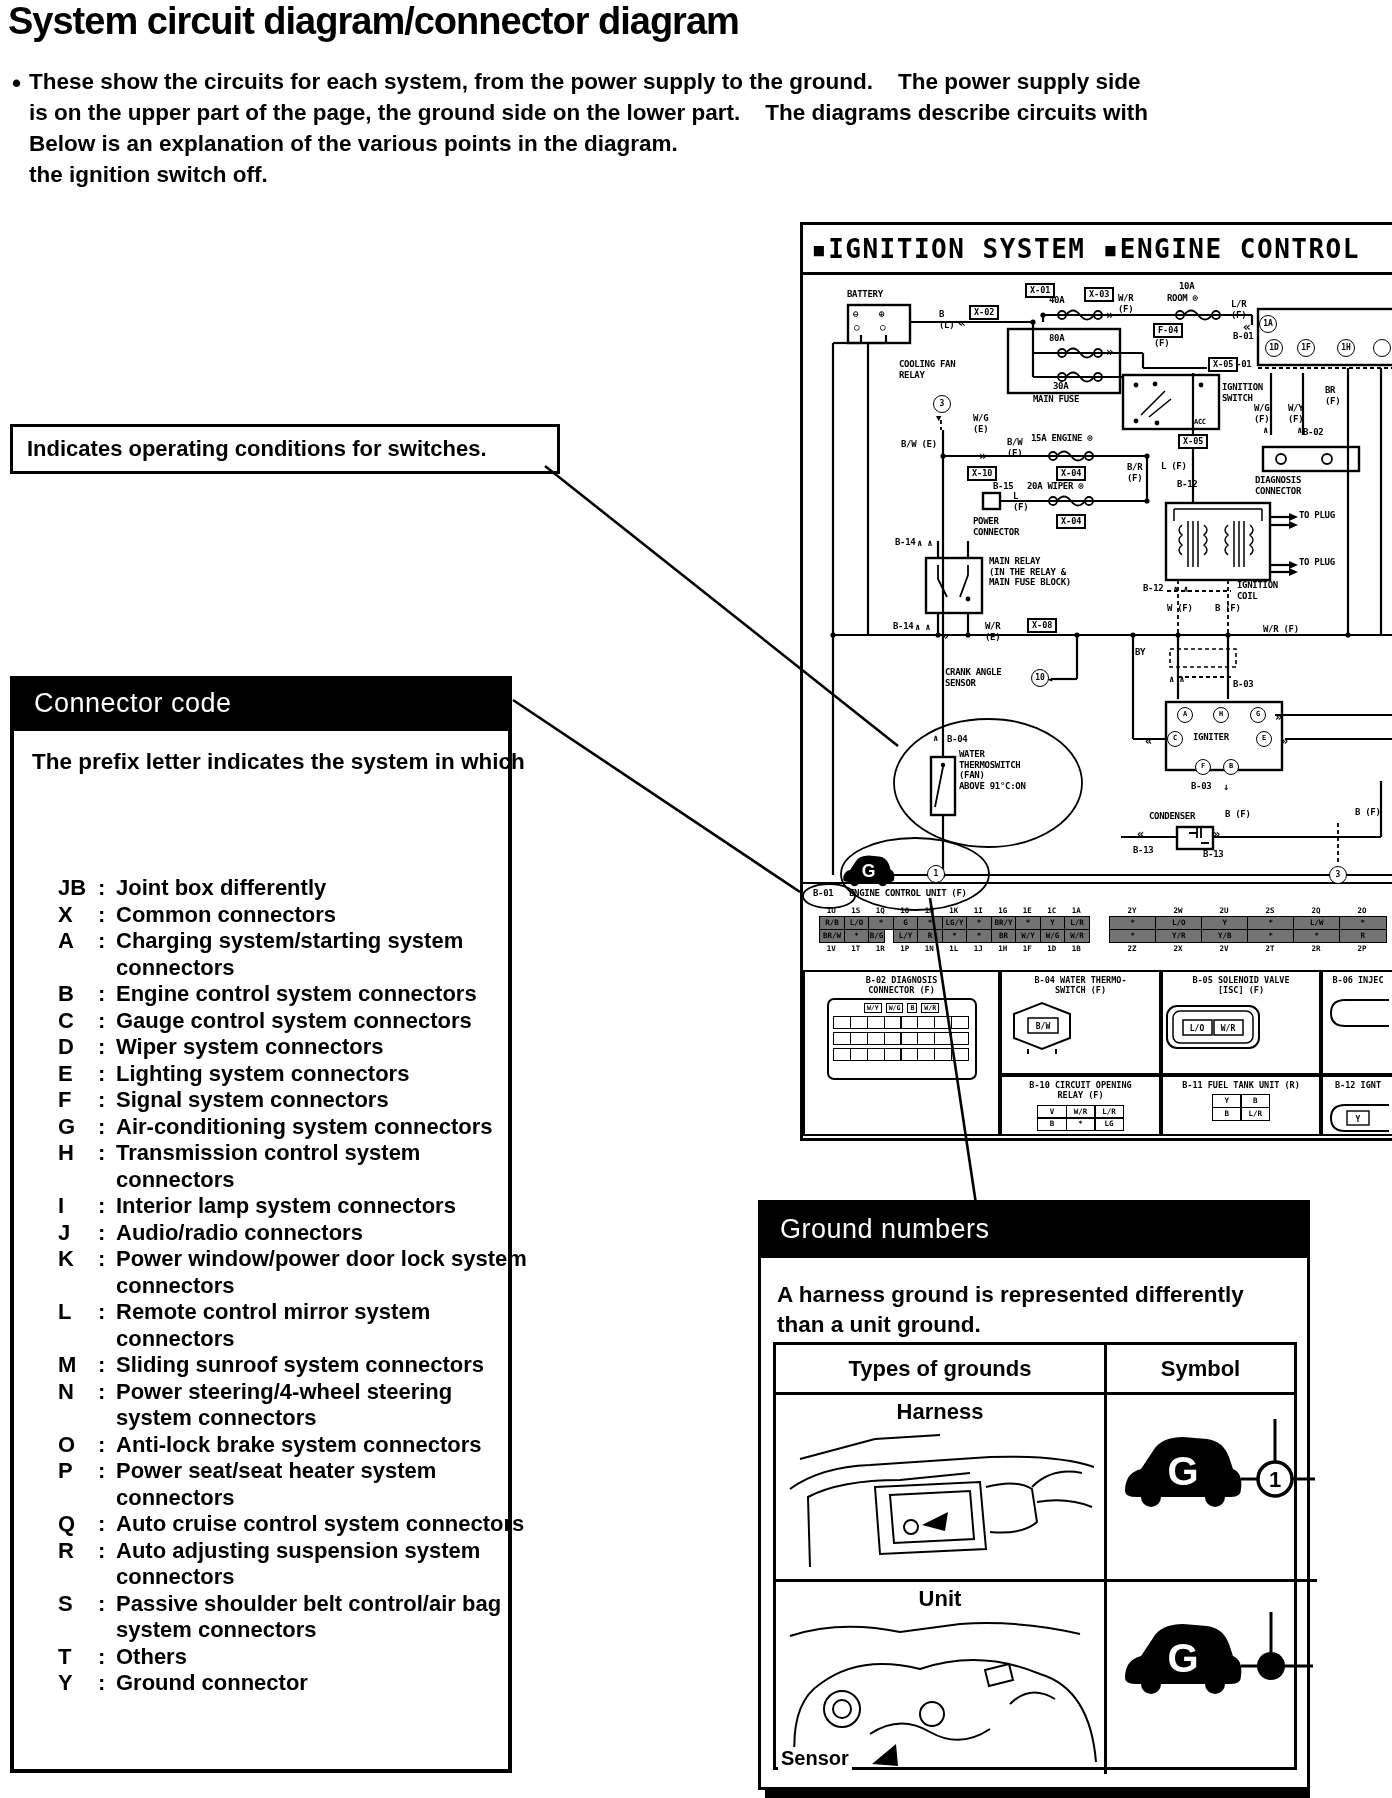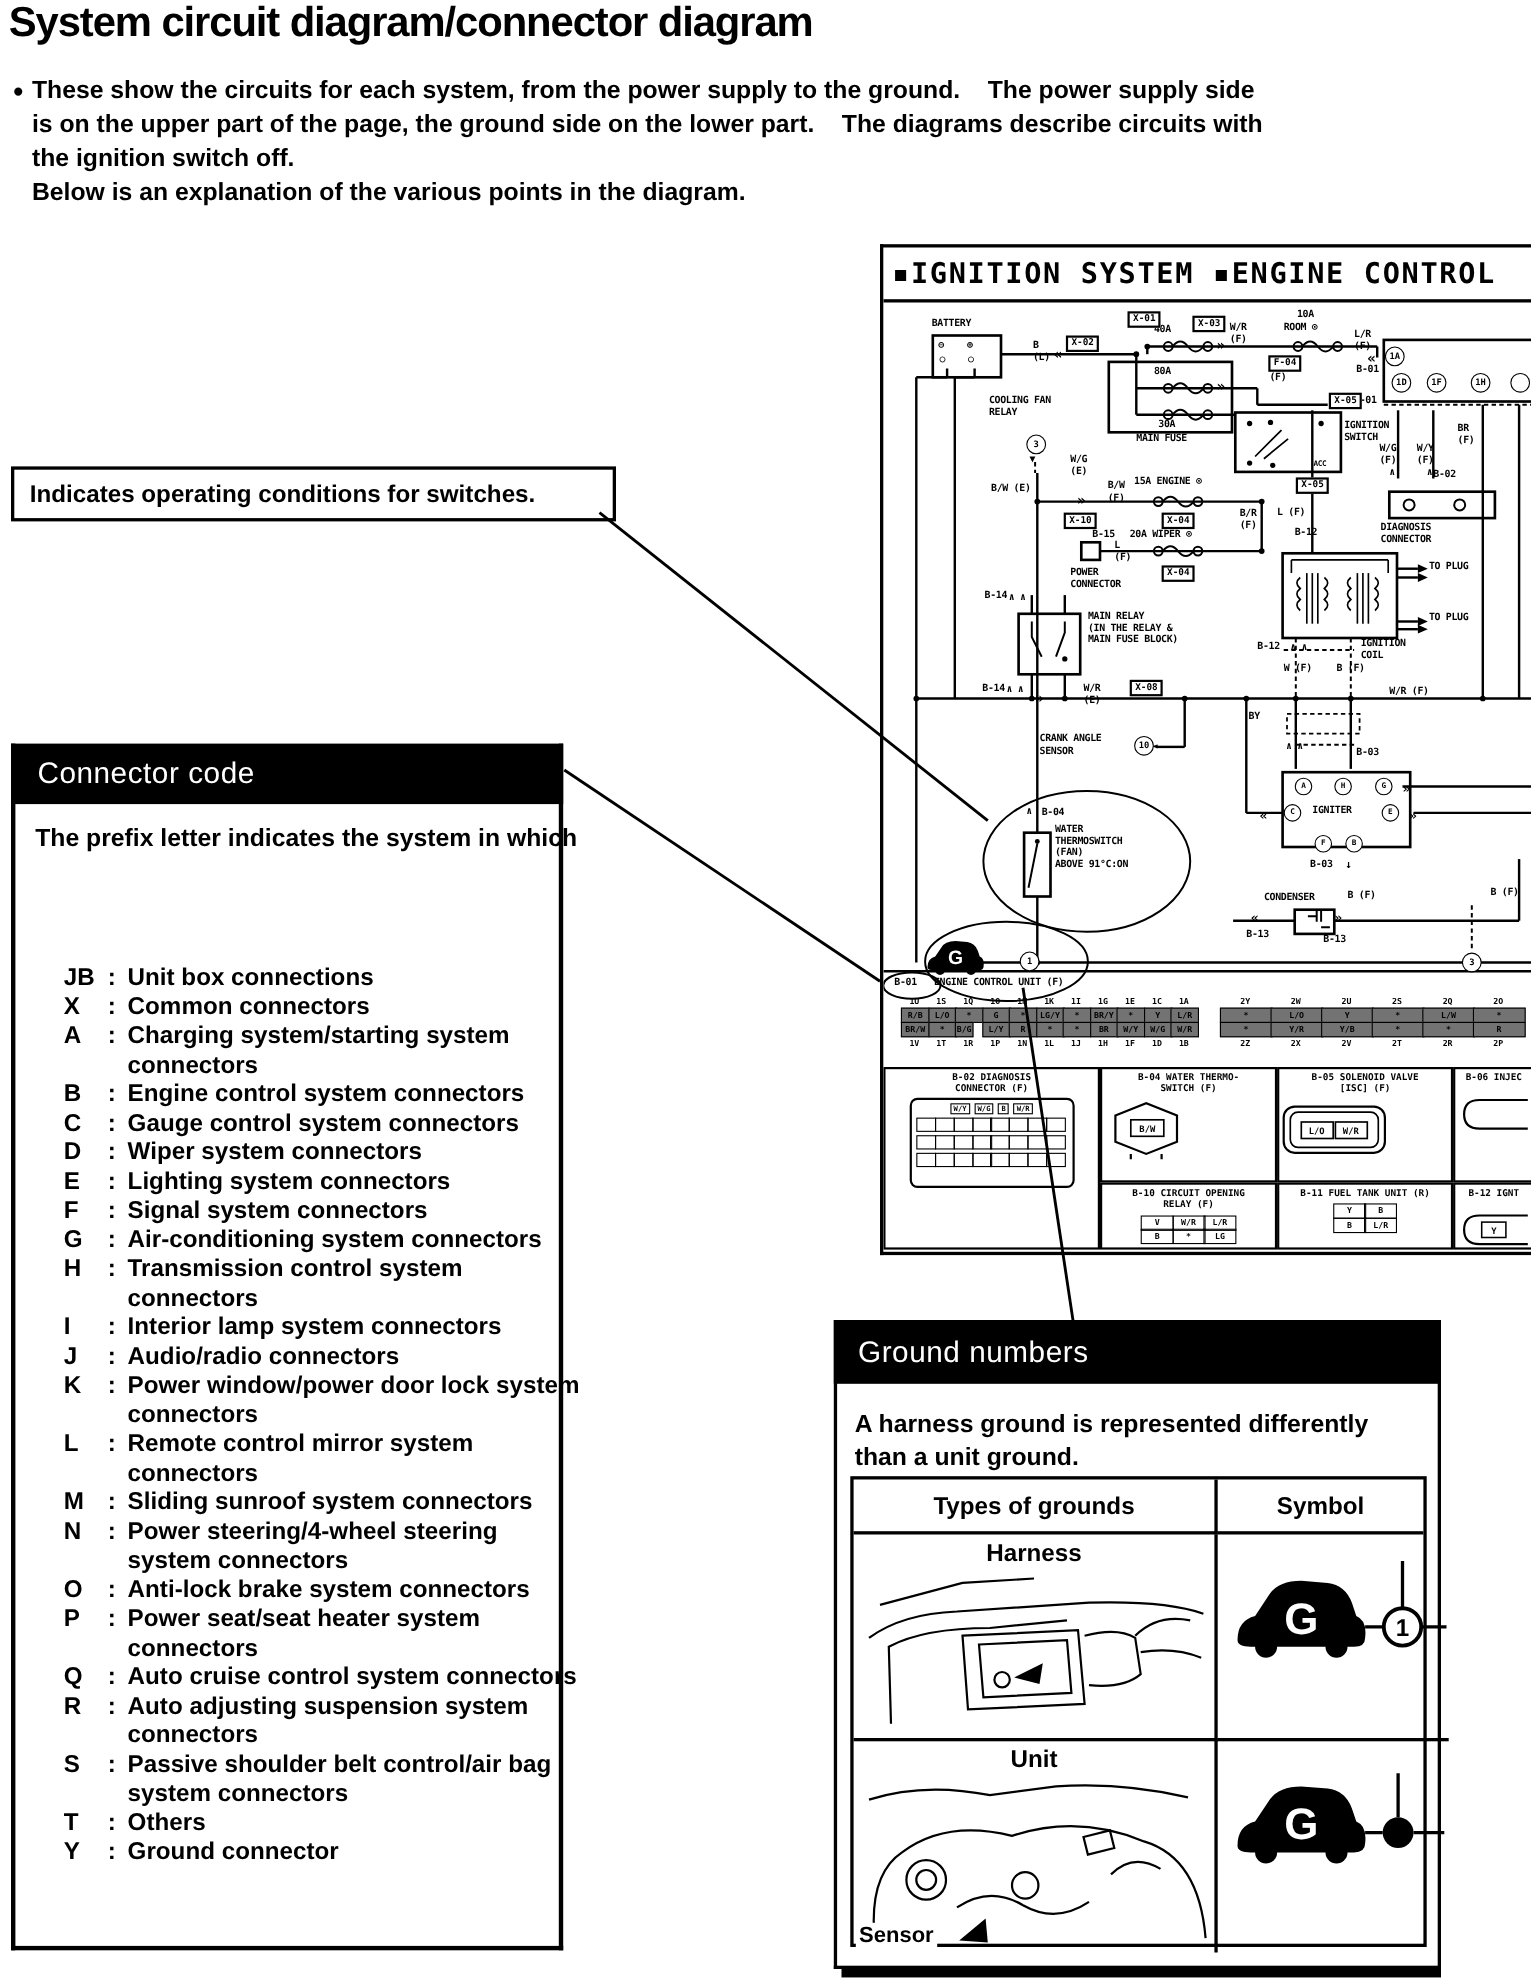--- a/index.html
+++ b/index.html
@@ -52,35 +52,35 @@
 <body>
 
 <div class="page">
   <h1 class="title">System circuit diagram/connector diagram</h1>
 
   <div class="intro">
     <span class="bullet">•</span>
     <div id="intro-lines">
         <div>These show the circuits for each system, from the power supply to the ground.    The power supply side</div>
         <div>is on the upper part of the page, the ground side on the lower part.    The diagrams describe circuits with</div>
+        <div>Below is an explanation of the various points in the diagram.</div>
         <div>the ignition switch off.</div>
-        <div>Below is an explanation of the various points in the diagram.</div>
       </div>
   </div>
 
   <div class="callout">Indicates operating conditions for switches.</div>
 
   <section class="cc">
     <div class="bar">Connector code</div>
     <div id="cc-intro"><div>The prefix letter indicates the system in which</div></div>
     <div id="cc-list">
         <div class="cc-row">
           <div class="cc-code">JB</div>
           <div class="cc-colon">:</div>
-          <div class="cc-desc">Unit box connections</div>
+          <div class="cc-desc">Joint box differently</div>
         </div>
         <div class="cc-row">
           <div class="cc-code">X</div>
           <div class="cc-colon">:</div>
           <div class="cc-desc">Common connectors</div>
         </div>
         <div class="cc-row">
           <div class="cc-code">A</div>
           <div class="cc-colon">:</div>
           <div class="cc-desc">Charging system/starting system<br>connectors</div>

